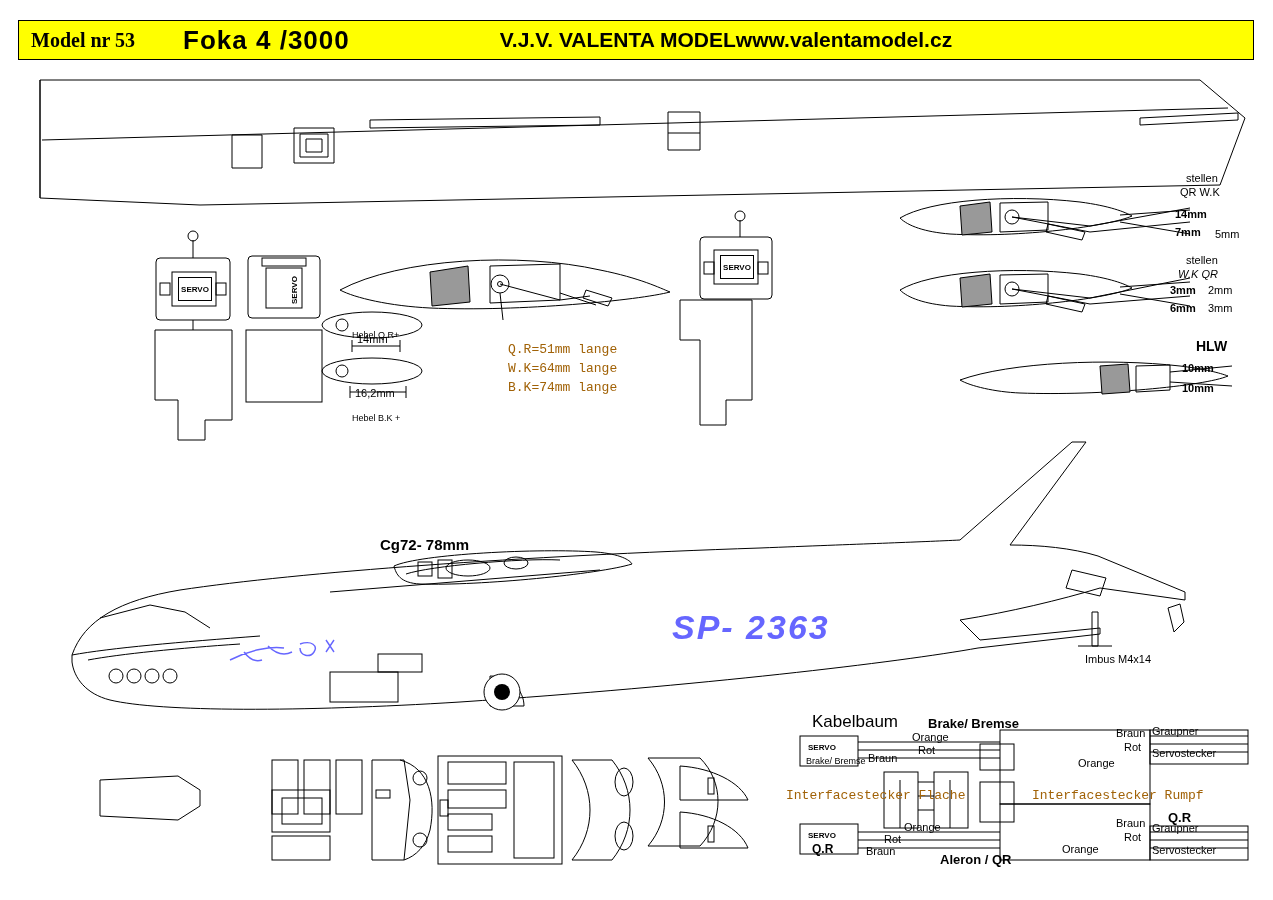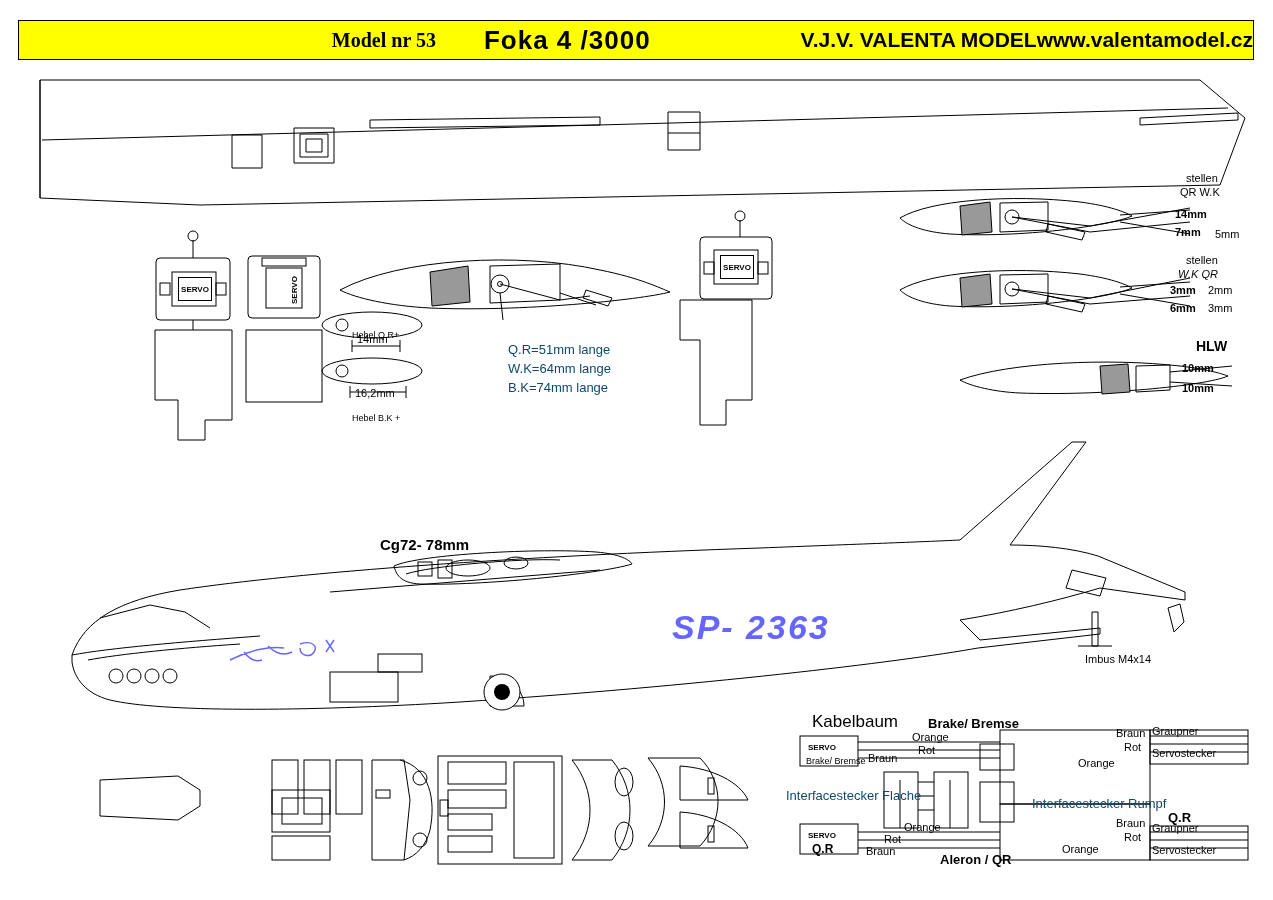--- a/index.html
+++ b/index.html
@@ -4,36 +4,36 @@
 <style>
   html,body{margin:0;padding:0;}
   body{
     width:1273px;height:900px;
     background:#ffffff;
     font-family:"Liberation Sans", sans-serif;
     position:relative;
     overflow:hidden;
   }
   #sheet{position:absolute;left:0;top:0;width:1273px;height:900px;}
-  .abs{position:absolute;justify-content:flex-end;}
+  .abs{position:absolute;}
   
   #header{
     left:18px;top:20px;width:1234px;height:38px;
     background:#ffff00;border:1px solid #000;
     display:flex;align-items:center;
   }
   #hdr-model{margin-left:12px;font-size:20px;font-weight:bold;font-family:"Liberation Serif",serif;}
   #hdr-title{margin-left:48px;font-size:26px;font-weight:bold;letter-spacing:1px;}
   #hdr-brand{margin-left:150px;font-size:21px;font-weight:bold;}
   #hdr-url{margin-left:0;font-size:21px;font-weight:bold;}
   
   .lbl{font-size:11px;color:#000;white-space:nowrap;}
   .lbl-b{font-size:11px;color:#000;font-weight:bold;white-space:nowrap;}
   .lbl-s{font-size:9px;color:#000;white-space:nowrap;}
-  .lbl-13{font-size:13px;color:#0c4a6e;white-space:nowrap;}
+  .lbl-13{font-size:13px;color:#a16207;white-space:nowrap;font-family:Liberation Mono, monospace;}
   .lbl-15b{font-size:14px;font-weight:bold;white-space:nowrap;}
   .servo-box{border:1px solid #000;background:#fff;box-sizing:border-box;
       display:flex;align-items:center;justify-content:center;font-size:8px;font-weight:bold;}
   .reg{color:#6666ff;font-style:italic;font-weight:bold;}
   svg{position:absolute;left:0;top:0;overflow:visible;}
   .st{fill:none;stroke:#000;stroke-width:1;}
   .gray{fill:#999;stroke:#000;stroke-width:1;}
   .blue{fill:none;stroke:#6666ff;stroke-width:1.4;}
 </style>
 </head>
@@ -261,21 +261,21 @@
   <div class="abs" style="left:812px;top:712px;font-size:17px;">Kabelbaum</div>
   <div class="abs" style="left:928px;top:716px;font-size:13px;font-weight:bold;">Brake/ Bremse</div>
   <div class="abs" style="left:940px;top:852px;font-size:13px;font-weight:bold;">Aleron / QR</div>
 
   <div class="abs servo-box" style="left:808px;top:740px;width:42px;height:14px;border:none;justify-content:flex-start;">SERVO</div>
   <div class="abs lbl-s" style="left:806px;top:756px;">Brake/ Bremse</div>
   <div class="abs servo-box" style="left:808px;top:828px;width:42px;height:14px;border:none;justify-content:flex-start;">SERVO</div>
   <div class="abs" style="left:812px;top:842px;font-size:12px;font-weight:bold;">Q.R</div>
 
   <div class="abs lbl-13" style="left:786px;top:788px;">Interfacestecker Flache</div>
-  <div class="abs lbl-13" style="left:1032px;top:788px;margin-top:8px;">Interfacestecker Rumpf</div>
+  <div class="abs lbl-13" style="left:1032px;top:788px;">Interfacestecker Rumpf</div>
   <div class="abs" style="left:1168px;top:810px;font-size:13px;font-weight:bold;">Q.R</div>
 
   <div class="abs lbl" style="left:1152px;top:725px;">Graupner</div>
   <div class="abs lbl" style="left:1152px;top:747px;">Servostecker</div>
   <div class="abs lbl" style="left:1152px;top:822px;">Graupner</div>
   <div class="abs lbl" style="left:1152px;top:844px;">Servostecker</div>
 
   <div class="abs lbl" style="left:912px;top:731px;">Orange</div>
   <div class="abs lbl" style="left:918px;top:744px;">Rot</div>
   <div class="abs lbl" style="left:868px;top:752px;">Braun</div>

